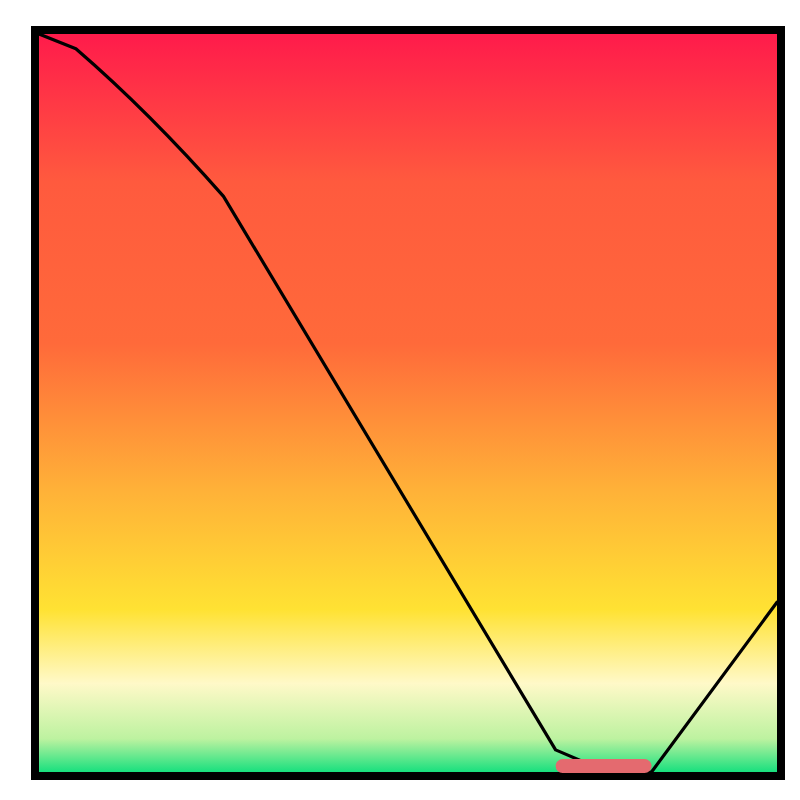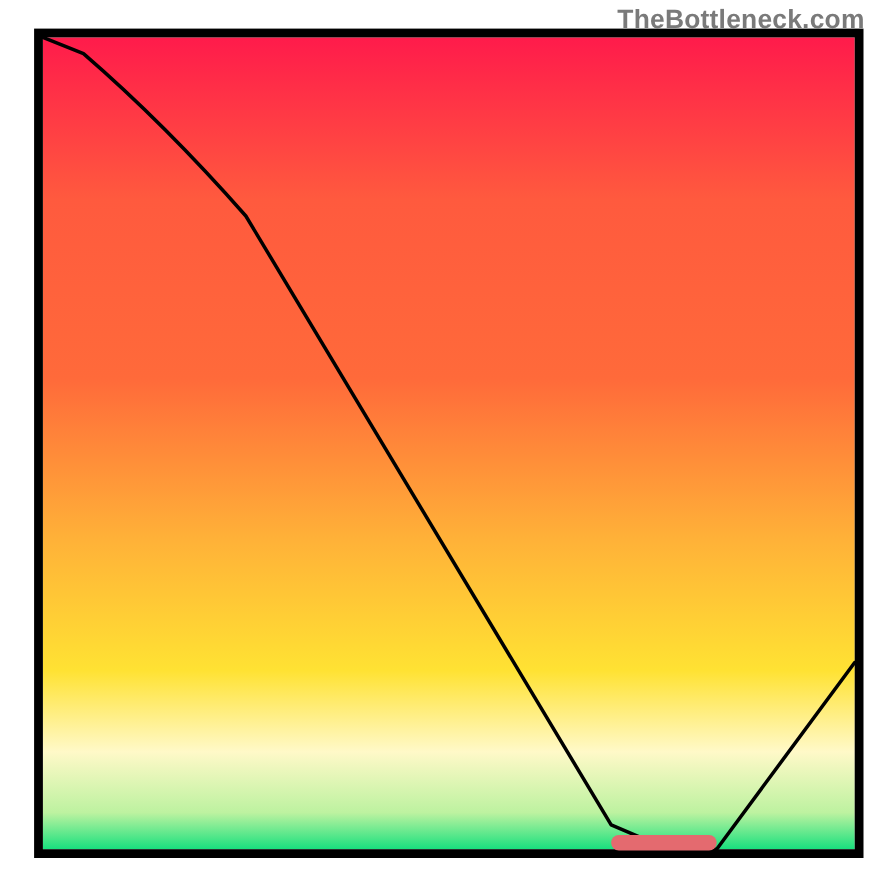--- a/index.html
+++ b/index.html
@@ -29,21 +29,20 @@
   svg.plot {
     position: absolute;
     left: 0;
     top: 0;
   }
 </style>
 </head>
 <body>
 
 <div class="stage">
-  <div class="watermark">TheBottleneck.com</div>
 
   <svg class="plot" width="800" height="800" viewBox="0 0 800 800">
     <defs>
       <linearGradient id="heat" x1="0" y1="0" x2="0" y2="1">
         <stop id="g0" offset="0%" stop-color="#ff1b4b"></stop>
         <stop id="g1" offset="20%" stop-color="#ff5a3e"></stop>
         <stop id="g2" offset="42%" stop-color="#ff6a3a"></stop>
         <stop id="g3" offset="62%" stop-color="#ffb238"></stop>
         <stop id="g4" offset="78%" stop-color="#ffe233"></stop>
         <stop id="g5" offset="88%" stop-color="#fff9c8"></stop>

